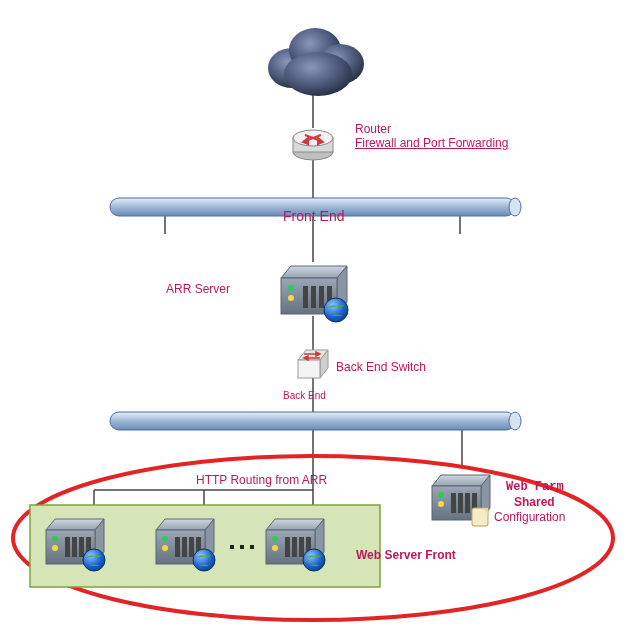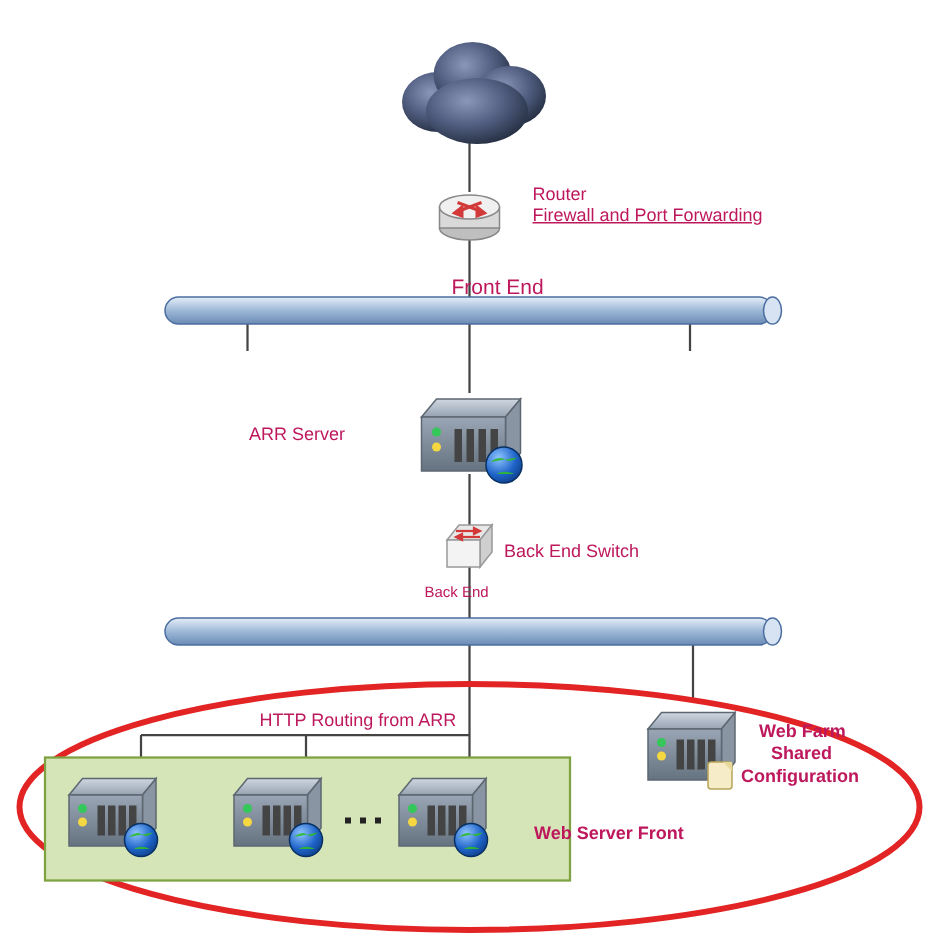--- a/index.html
+++ b/index.html
@@ -214,27 +214,27 @@
 
     <rect x="40" y="40" width="16" height="18" rx="2" fill="#f6ecc7" stroke="#b8a45a"></rect>
     <polygon points="50,40 56,40 56,46" fill="#e6d79a"></polygon>
   </g>
 
 </svg>
 
 <div class="label" style="left:355px; top:122px;">Router</div>
 <div class="label" style="left:355px; top:136px;text-decoration:underline;">Firewall and Port Forwarding</div>
 
-<div class="label" style="left:283px; top:183px; font-size:14px;margin-left:18px;">Front End</div>
+<div class="label" style="left:283px; top:208px; font-size:14px;">Front End</div>
 
 <div class="label" style="left:166px; top:282px;text-align:right;">ARR Server</div>
 
 <div class="label" style="left:336px; top:360px;">Back End Switch</div>
 
 <div class="label" style="left:283px; top:390px; font-size:10px;">Back End</div>
 
-<div class="label" style="left:173px; top:473px;">HTTP Routing from ARR</div>
+<div class="label" style="left:196px; top:473px;">HTTP Routing from ARR</div>
 
 <div class="label" style="left:356px; top:548px; font-weight:bold;">Web Server Front</div>
 
-<div class="label" style="left:506px; top:480px; font-weight:bold; text-align:center;">Web Farm</div>
+<div class="label" style="left:506px; top:480px; font-weight:bold; text-align:center;font-family:Liberation Mono, monospace;">Web Farm</div>
 <div class="label" style="left:514px; top:495px; font-weight:bold; text-align:center;">Shared</div>
-<div class="label" style="left:494px; top:510px; font-weight:bold; text-align:center;">Configuration</div>
+<div class="label" style="left:494px; top:510px; font-weight:normal; text-align:center;">Configuration</div>
 
 </body></html>

